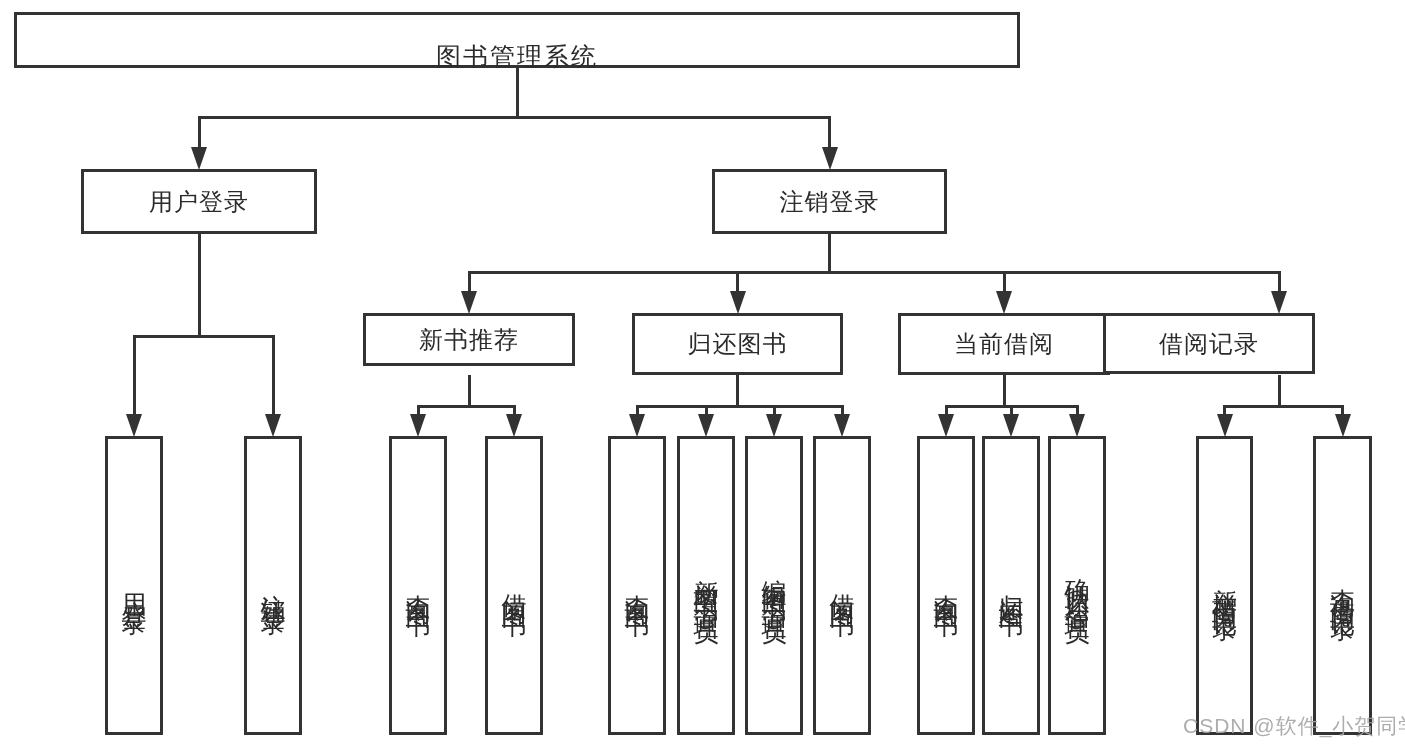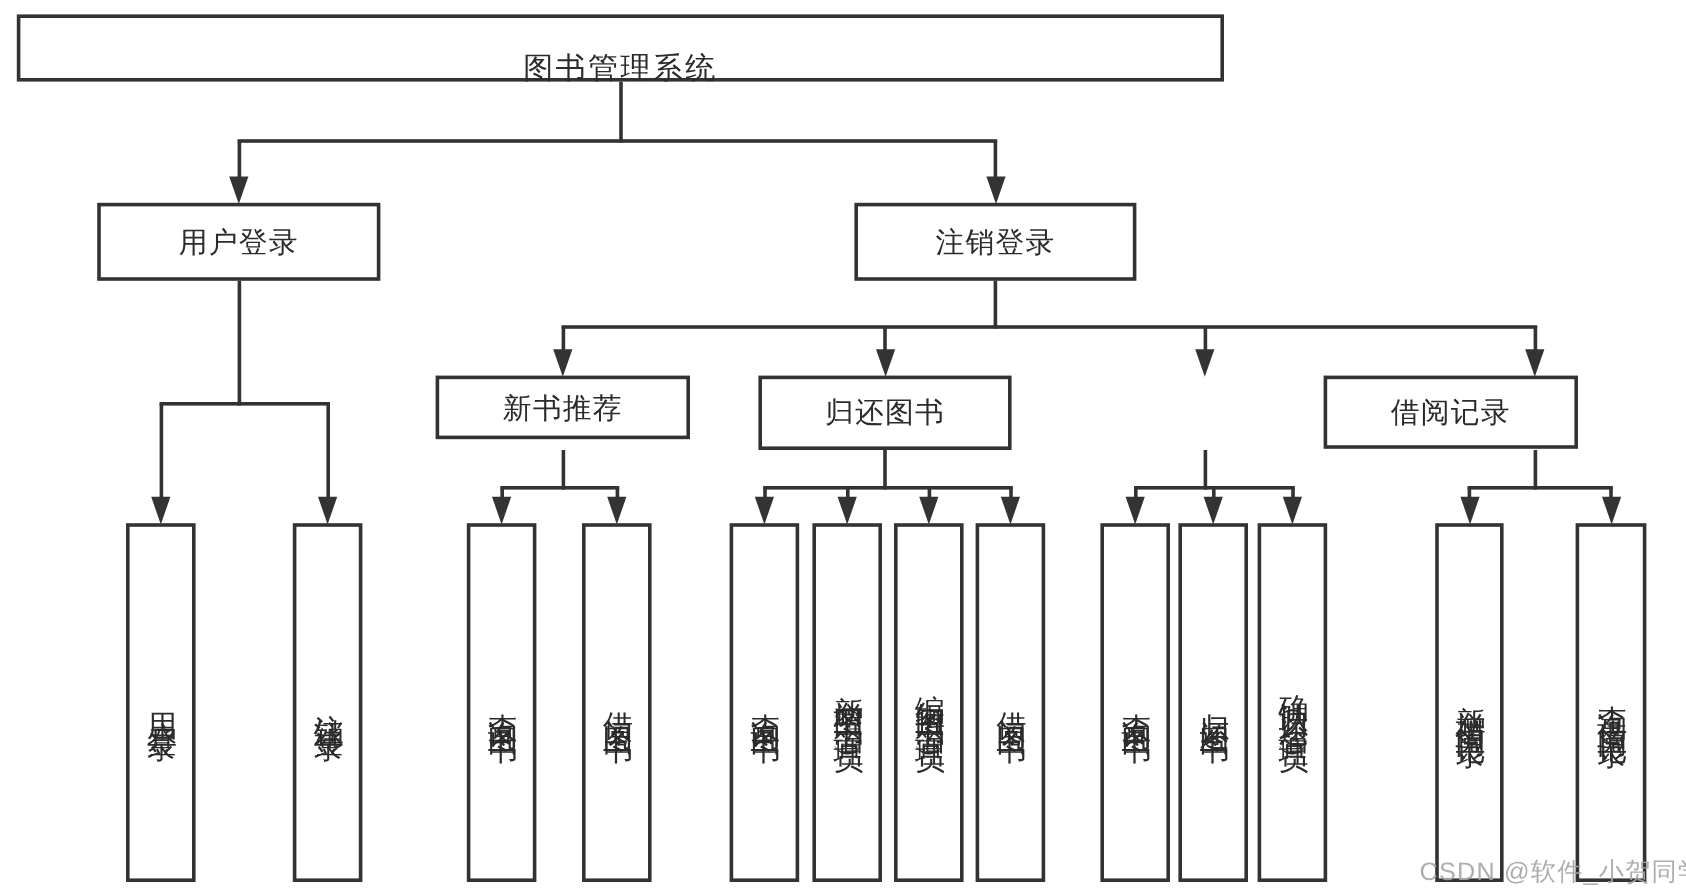--- a/index.html
+++ b/index.html
@@ -42,20 +42,23 @@
   </div>
   <div class="box h" style="left:712px;top:169px;width:235px;height:65px">
     <span>注销登录</span>
   </div>
 
   <div class="box h" style="left:363px;top:313px;width:212px;height:53px">
     <span>新书推荐</span>
   </div>
   <div class="box h" style="left:632px;top:313px;width:211px;height:62px">
     <span>归还图书</span>
+  </div>
+  <div class="box h" style="left:898px;top:313px;width:212px;height:62px">
+    <span>当前借阅</span>
   </div>
   <div class="box h" style="left:1103px;top:313px;width:212px;height:61px">
     <span>借阅记录</span>
   </div>
 
   <div class="box v" style="left:105px;top:436px;width:58px;height:299px">
     <span>用户登录</span>
   </div>
   <div class="box v" style="left:244px;top:436px;width:58px;height:299px">
     <span>注销登录</span>

